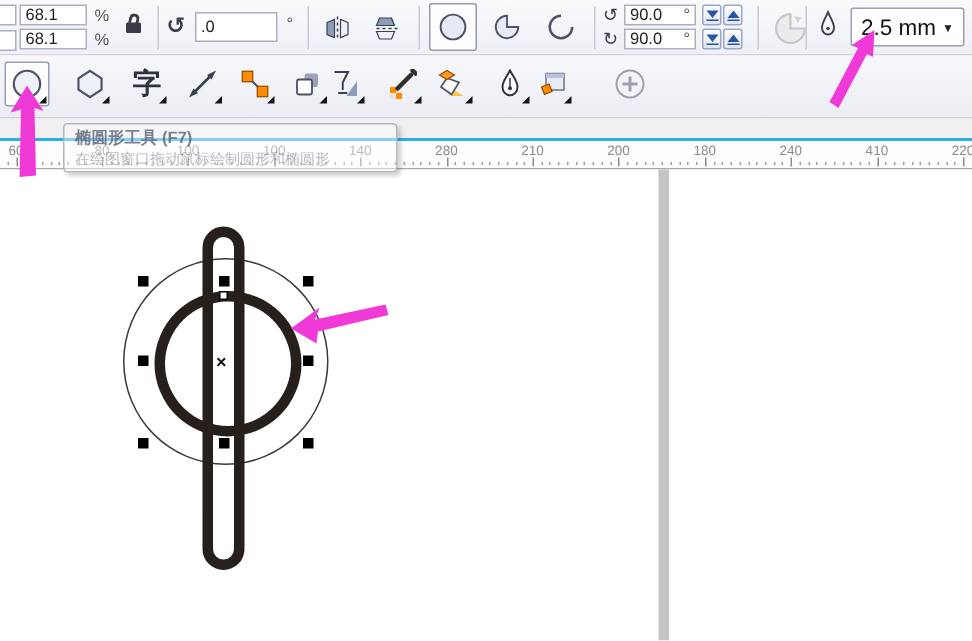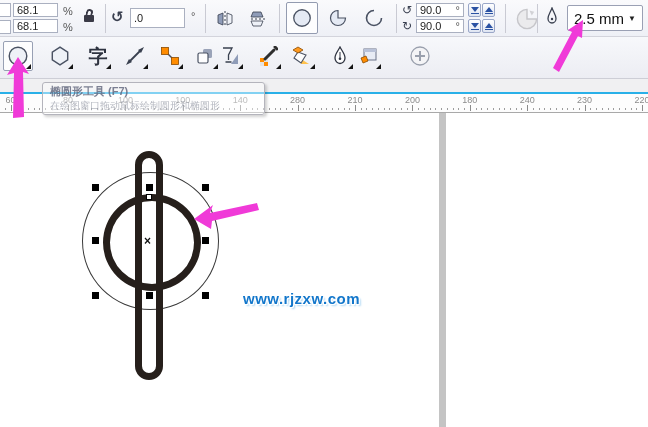--- a/index.html
+++ b/index.html
@@ -316,21 +316,21 @@
       <span class="rlabel" style="left: 10.6px;">60</span>
       <span class="rlabel" style="left: 68px;">80</span>
       <span class="rlabel" style="left: 125.4px;">100</span>
       <span class="rlabel" style="left: 182.8px;">100</span>
       <span class="rlabel" style="left: 240.2px;">140</span>
       <span class="rlabel" style="left: 297.6px;">280</span>
       <span class="rlabel" style="left: 355px;">210</span>
       <span class="rlabel" style="left: 412.4px;">200</span>
       <span class="rlabel" style="left: 469.8px;">180</span>
       <span class="rlabel" style="left: 527.2px;">240</span>
-      <span class="rlabel" style="left: 584.6px;">230</span>
+      <span class="rlabel" style="left: 584.6px;">410</span>
       <span class="rlabel" style="left: 642px;">220</span>
       <span class="rtick-dot" style="left: 4.86px;"></span>
       <span class="rtick-major" style="left: 10.6px;"></span>
       <span class="rtick-dot" style="left: 16.34px;"></span>
       <span class="rtick-dot" style="left: 22.08px;"></span>
       <span class="rtick-dot" style="left: 27.82px;"></span>
       <span class="rtick-dot" style="left: 33.56px;"></span>
       <span class="rtick-dot" style="left: 39.3px;"></span>
       <span class="rtick-dot" style="left: 45.04px;"></span>
       <span class="rtick-dot" style="left: 50.78px;"></span>
@@ -451,21 +451,20 @@
     <div class="handle" style="left:202px; top:71px;"></div>
     <div class="handle" style="left:92px; top:124px;"></div>
     <div class="handle" style="left:202px; top:124px;"></div>
     <div class="handle" style="left:92px; top:179px;"></div>
     <div class="handle" style="left:146px; top:179px;"></div>
     <div class="handle" style="left:202px; top:179px;"></div>
 
     <div class="node-sq"></div>
     <span class="center-x">×</span>
 
-    <div class="watermark">www.rjzxw.com</div>
   </div>
 
   <div class="tooltip">
     <div class="tt-title">椭圆形工具 (F7)</div>
     <div class="tt-body">在绘图窗口拖动鼠标绘制圆形和椭圆形</div>
   </div>
 
   <svg class="arrows-overlay">
     <polygon class="magenta" points="18,57 29,74 23,72 24,117 13,118 14,73 7,75"></polygon>
     <polygon class="magenta" points="583,20 582,38 578,36 559,72 553,68 572,32 568,30"></polygon>

